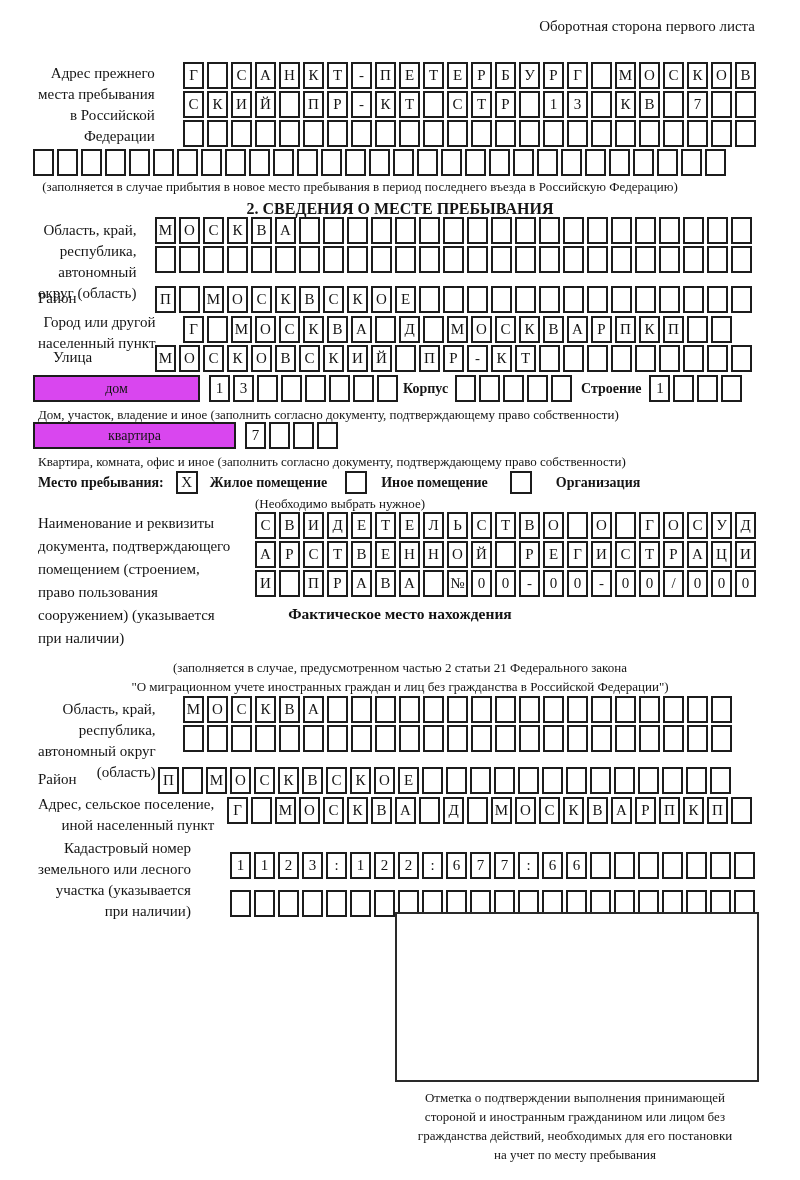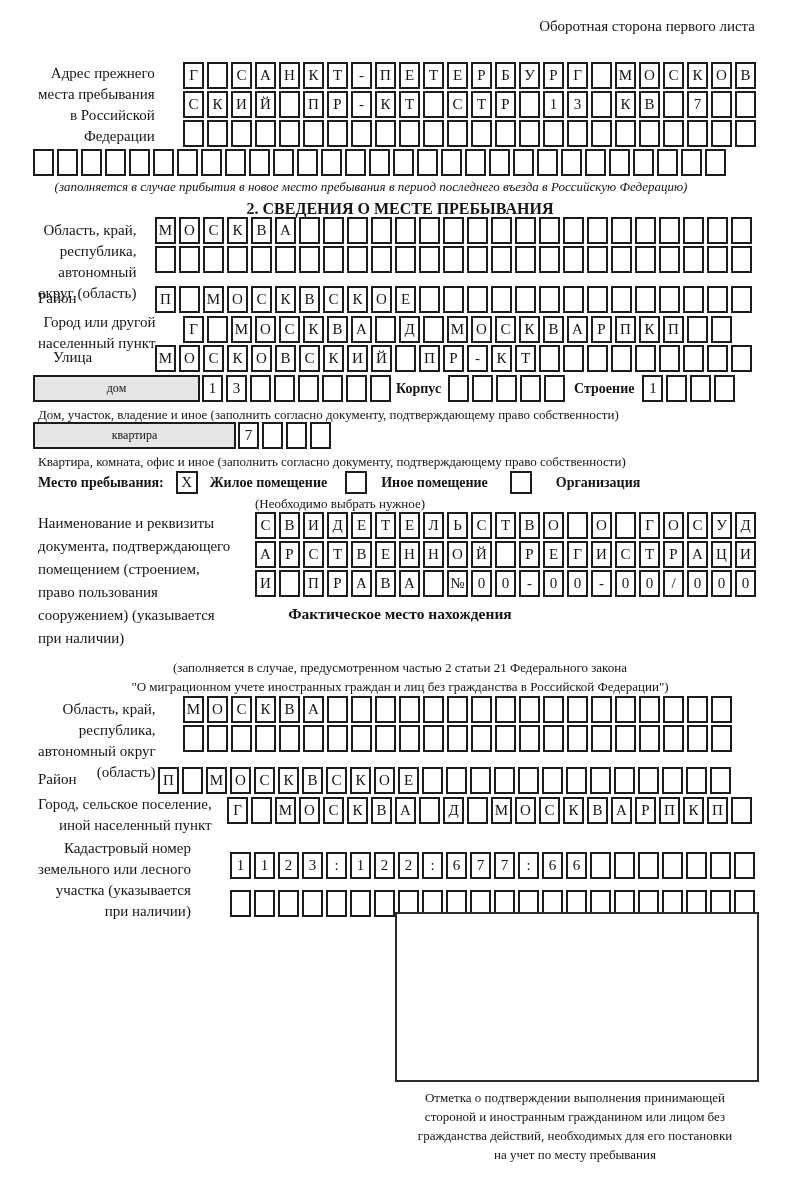--- a/index.html
+++ b/index.html
@@ -16,21 +16,21 @@
   }
   .lbl div { font-size:15px; line-height:21px;text-align:right; }
   .lbl23 div { font-size:15px; line-height:23px; }
   .caption { font-size:13px; }
   .capline { font-size:13px; line-height:19px; }
   .center { text-align:center; }
   .title { font-weight:bold; font-size:16px; }
   .title2 { font-weight:bold; font-size:15.5px; }
   .widebox {
     display:inline-block; height:23px; border:2px solid #1c1c1c; line-height:23px;
-    text-align:center; font-size:12px; vertical-align:top; margin-right:2px; background:#e5e5e5;
+    text-align:center; font-size:14px; vertical-align:top; margin-right:9px; background:#d946ef;
   }
   .inlbl { display:inline-block; font-size:14px; line-height:27px; vertical-align:top;font-weight:bold; }
   .cbx {
     display:inline-block; width:18px; height:19px; border:2px solid #1c1c1c;
     font-size:15px; line-height:19px; text-align:center; vertical-align:top;
     margin-top:2px; background:#fff;
   }
   .bigbox { position:absolute; border:2px solid #2a2a2a; background:#fff; }
 </style>
 </head>
@@ -43,21 +43,21 @@
   <div class="abs lbl" style="top:63px; left:38px;">
     <div>Адрес прежнего</div>
     <div>места пребывания</div>
     <div>в Российской</div>
     <div>Федерации</div>
   </div>
   <div class="grid" style="top:62px; left:183px;"><span class="cell">Г</span><span class="cell"></span><span class="cell">С</span><span class="cell">А</span><span class="cell">Н</span><span class="cell">К</span><span class="cell">Т</span><span class="cell">-</span><span class="cell">П</span><span class="cell">Е</span><span class="cell">Т</span><span class="cell">Е</span><span class="cell">Р</span><span class="cell">Б</span><span class="cell">У</span><span class="cell">Р</span><span class="cell">Г</span><span class="cell"></span><span class="cell">М</span><span class="cell">О</span><span class="cell">С</span><span class="cell">К</span><span class="cell">О</span><span class="cell">В</span></div>
   <div class="grid" style="top:91px; left:183px;"><span class="cell">С</span><span class="cell">К</span><span class="cell">И</span><span class="cell">Й</span><span class="cell"></span><span class="cell">П</span><span class="cell">Р</span><span class="cell">-</span><span class="cell">К</span><span class="cell">Т</span><span class="cell"></span><span class="cell">С</span><span class="cell">Т</span><span class="cell">Р</span><span class="cell"></span><span class="cell">1</span><span class="cell">3</span><span class="cell"></span><span class="cell">К</span><span class="cell">В</span><span class="cell"></span><span class="cell">7</span><span class="cell"></span><span class="cell"></span></div>
   <div class="grid" style="top:120px; left:183px;"><span class="cell"></span><span class="cell"></span><span class="cell"></span><span class="cell"></span><span class="cell"></span><span class="cell"></span><span class="cell"></span><span class="cell"></span><span class="cell"></span><span class="cell"></span><span class="cell"></span><span class="cell"></span><span class="cell"></span><span class="cell"></span><span class="cell"></span><span class="cell"></span><span class="cell"></span><span class="cell"></span><span class="cell"></span><span class="cell"></span><span class="cell"></span><span class="cell"></span><span class="cell"></span><span class="cell"></span></div>
   <div class="grid" style="top:149px; left:33px;"><span class="cell"></span><span class="cell"></span><span class="cell"></span><span class="cell"></span><span class="cell"></span><span class="cell"></span><span class="cell"></span><span class="cell"></span><span class="cell"></span><span class="cell"></span><span class="cell"></span><span class="cell"></span><span class="cell"></span><span class="cell"></span><span class="cell"></span><span class="cell"></span><span class="cell"></span><span class="cell"></span><span class="cell"></span><span class="cell"></span><span class="cell"></span><span class="cell"></span><span class="cell"></span><span class="cell"></span><span class="cell"></span><span class="cell"></span><span class="cell"></span><span class="cell"></span><span class="cell"></span></div>
-  <div class="abs caption center" style="top:179px; left:11px; width:720px;font-style:italic;">(заполняется в случае прибытия в новое место пребывания в период последнего въезда в Российскую Федерацию)</div>
+  <div class="abs caption center" style="top:179px; left:0; width:720px;">(заполняется в случае прибытия в новое место пребывания в период последнего въезда в Российскую Федерацию)</div>
 
   <div class="abs title center" style="top:200px; left:0; width:800px;">2. СВЕДЕНИЯ О МЕСТЕ ПРЕБЫВАНИЯ</div>
 
   <div class="abs lbl" style="top:220px; left:38px;">
     <div>Область, край,</div>
     <div>республика,</div>
     <div>автономный</div>
     <div>округ (область)</div>
   </div>
   <div class="grid" style="top:217px; left:155px;"><span class="cell">М</span><span class="cell">О</span><span class="cell">С</span><span class="cell">К</span><span class="cell">В</span><span class="cell">А</span><span class="cell"></span><span class="cell"></span><span class="cell"></span><span class="cell"></span><span class="cell"></span><span class="cell"></span><span class="cell"></span><span class="cell"></span><span class="cell"></span><span class="cell"></span><span class="cell"></span><span class="cell"></span><span class="cell"></span><span class="cell"></span><span class="cell"></span><span class="cell"></span><span class="cell"></span><span class="cell"></span><span class="cell"></span></div>
@@ -112,21 +112,21 @@
     <div>автономный округ</div>
     <div>(область)</div>
   </div>
   <div class="grid" style="top:696px; left:183px;"><span class="cell">М</span><span class="cell">О</span><span class="cell">С</span><span class="cell">К</span><span class="cell">В</span><span class="cell">А</span><span class="cell"></span><span class="cell"></span><span class="cell"></span><span class="cell"></span><span class="cell"></span><span class="cell"></span><span class="cell"></span><span class="cell"></span><span class="cell"></span><span class="cell"></span><span class="cell"></span><span class="cell"></span><span class="cell"></span><span class="cell"></span><span class="cell"></span><span class="cell"></span><span class="cell"></span></div>
   <div class="grid" style="top:725px; left:183px;"><span class="cell"></span><span class="cell"></span><span class="cell"></span><span class="cell"></span><span class="cell"></span><span class="cell"></span><span class="cell"></span><span class="cell"></span><span class="cell"></span><span class="cell"></span><span class="cell"></span><span class="cell"></span><span class="cell"></span><span class="cell"></span><span class="cell"></span><span class="cell"></span><span class="cell"></span><span class="cell"></span><span class="cell"></span><span class="cell"></span><span class="cell"></span><span class="cell"></span><span class="cell"></span></div>
 
   <div class="abs" style="top:771px; left:38px; font-size:15px;">Район</div>
   <div class="grid" style="top:767px; left:158px;"><span class="cell">П</span><span class="cell"></span><span class="cell">М</span><span class="cell">О</span><span class="cell">С</span><span class="cell">К</span><span class="cell">В</span><span class="cell">С</span><span class="cell">К</span><span class="cell">О</span><span class="cell">Е</span><span class="cell"></span><span class="cell"></span><span class="cell"></span><span class="cell"></span><span class="cell"></span><span class="cell"></span><span class="cell"></span><span class="cell"></span><span class="cell"></span><span class="cell"></span><span class="cell"></span><span class="cell"></span><span class="cell"></span></div>
 
   <div class="abs lbl" style="top:794px; left:38px;">
-    <div>Город, сельское поселение,</div>
+    <div>Адрес, сельское поселение,</div>
     <div>иной населенный пункт</div>
   </div>
   <div class="grid" style="top:797px; left:227px;"><span class="cell">Г</span><span class="cell"></span><span class="cell">М</span><span class="cell">О</span><span class="cell">С</span><span class="cell">К</span><span class="cell">В</span><span class="cell">А</span><span class="cell"></span><span class="cell">Д</span><span class="cell"></span><span class="cell">М</span><span class="cell">О</span><span class="cell">С</span><span class="cell">К</span><span class="cell">В</span><span class="cell">А</span><span class="cell">Р</span><span class="cell">П</span><span class="cell">К</span><span class="cell">П</span><span class="cell"></span></div>
 
   <div class="abs lbl" style="top:838px; left:38px;">
     <div>Кадастровый номер</div>
     <div>земельного или лесного</div>
     <div>участка (указывается</div>
     <div>при наличии)</div>
   </div>

